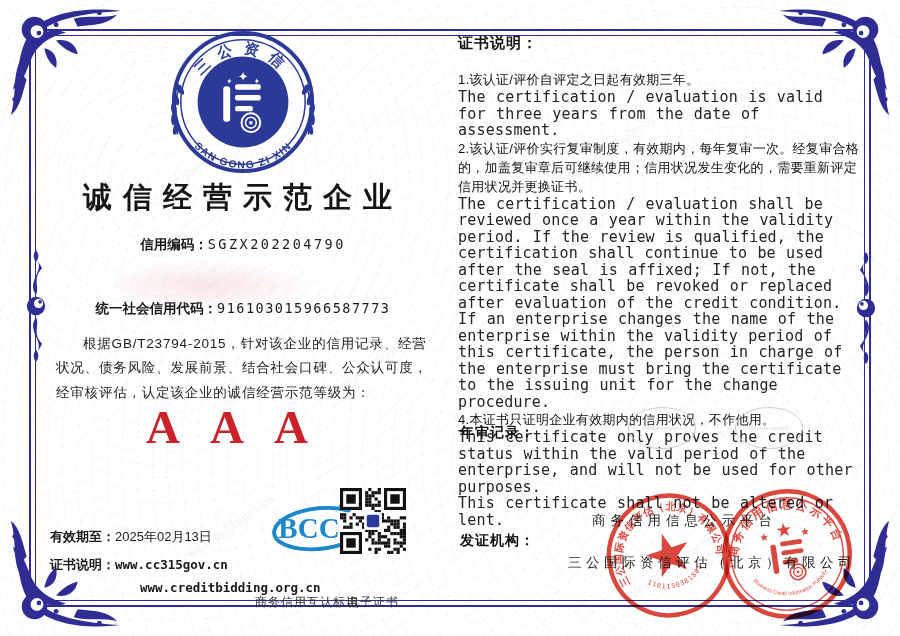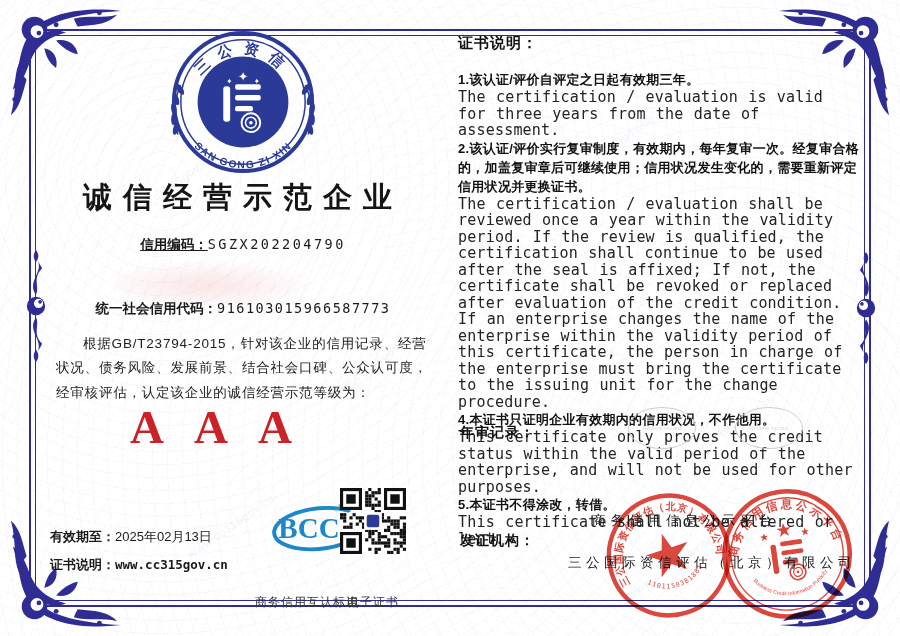--- a/index.html
+++ b/index.html
@@ -21,44 +21,44 @@
   .edge-orn{position:absolute;width:30px;height:112px;}
   .edge-orn.left{left:21px;top:250px;}
   .edge-orn.right{right:19px;top:252px;transform:scaleX(-1);}
 
   .left-col{position:absolute;left:44px;top:28px;width:398px;height:586px;}
   .logo{position:absolute;left:50%;top:0;transform:translateX(-50%);width:148px;height:148px;}
   .cert-title{position:absolute;top:150px;width:100%;text-align:center;
       font-family:"Liberation Serif",serif;font-weight:900;font-size:29px;color:#151515;
       letter-spacing:11px;margin:0;}
   .credit-line{position:absolute;top:208px;width:100%;text-align:center;font-size:13.5px;color:#1a1a1a;}
-  .credit-line .lab{font-weight:700;text-decoration:underline;}
+  .credit-line .lab{font-weight:700;}
   .credit-line .val{letter-spacing:2.5px;font-family:"DejaVu Sans Mono",monospace;margin-top:32px;}
   .smudge{position:absolute;top:232px;left:72px;width:200px;height:46px;filter:blur(2px);
       background:radial-gradient(ellipse at 45% 55%, rgba(235,130,130,.20), transparent 70%);}
   .uscc-line{position:absolute;top:272px;width:100%;text-align:center;font-size:13.5px;color:#1a1a1a;}
   .uscc-line .lab{font-weight:700;}
   .uscc-line .val{letter-spacing:1.5px;font-family:"DejaVu Sans Mono",monospace;}
   .body-par{position:absolute;top:296px;left:4px;right:4px;font-size:13.5px;line-height:1.8;
       color:#1c1c1c;text-indent:2em;letter-spacing:.8px;font-weight:500;margin:8px;}
-  .grade{position:absolute;top:372px;left:86px;font-family:"Liberation Serif",serif;
+  .grade{position:absolute;top:372px;left:102px;font-family:"Liberation Serif",serif;
       font-weight:700;font-size:47px;color:#cc2128;letter-spacing:30px;}
   .footer{position:absolute;left:0;top:462px;width:100%;height:124px;}
   .f-row{position:absolute;font-size:13px;color:#1a1a1a;white-space:nowrap;}
   .f-row .lab{font-weight:700;}
   .f-row .url{font-family:"DejaVu Sans Mono",monospace;font-weight:700;font-size:12.5px;}
   .bcc{position:absolute;left:208px;top:8px;width:112px;height:58px;}
   .mark-label{position:absolute;font-size:12px;color:#333;letter-spacing:1px;text-align:center;}
   .qr{position:absolute;left:296px;top:-2px;width:66px;height:66px;}
   .qr svg{width:66px;height:66px;}
 
   .right-col{position:absolute;left:456px;top:30px;width:404px;height:600px;}
   .notes-header{position:absolute;top:4px;left:2px;font-size:15px;font-weight:800;color:#111;margin:0;letter-spacing:1px;}
   .notes{position:absolute;top:40px;left:2px;right:0;}
-  .note-zh{font-size:13px;line-height:19px;font-weight:700;color:#111;letter-spacing:.3px;}
+  .note-zh{font-size:13px;line-height:19px;font-weight:400;color:#111;letter-spacing:.3px;}
   .note-en{font-size:15px;line-height:16.5px;color:#232323;font-family:"DejaVu Sans Mono",monospace;
       letter-spacing:.2px;word-spacing:1px;}
   .annual-label{position:absolute;top:394px;left:4px;font-size:14px;font-weight:700;color:#111;letter-spacing:1px;}
   .oval{position:absolute;width:66px;height:40px;border:1px solid #cfcfcf;border-radius:50%;
       display:flex;align-items:center;justify-content:center;}
   .oval span{font-size:9px;transform:scale(.68);color:#ddd9d9;white-space:nowrap;}
   .oval.o1{top:377px;left:172px;}
   .oval.o2{top:377px;left:279px;}
   .issuer-label{position:absolute;top:502px;left:4px;font-size:14px;font-weight:700;color:#111;letter-spacing:1px;}
   .issuer-line1{position:absolute;top:482px;left:136px;font-size:13.5px;color:#222;letter-spacing:5px;font-weight:500;white-space:nowrap;}
@@ -198,20 +198,23 @@
     <p class="body-par">根据GB/T23794-2015，针对该企业的信用记录、经营状况、债务风险、发展前景、结合社会口碑、公众认可度，经审核评估，认定该企业的诚信经营示范等级为：</p>
 
     <div class="grade">AAA</div>
 
     <div class="footer">
       <div class="f-row" style="left:6px;top:38px">
         <span class="lab">有效期至：</span><span>2025年02月13日</span>
       </div>
       <div class="f-row" style="left:6px;top:66px">
         <span class="lab">证书说明：</span><span class="url">www.cc315gov.cn</span>
+      </div>
+      <div class="f-row" style="left:96px;top:90px">
+        <span class="url">www.creditbidding.org.cn</span>
       </div>
 
       <svg class="bcc" viewBox="0 0 110 60">
         <path d="M 97,13 A 47,21 -6 1 0 90,48" fill="none" stroke="#1c87c9" stroke-width="4" stroke-linecap="round"></path>
         <text x="56" y="41" font-size="30" font-weight="bold" fill="#1c87c9" text-anchor="middle" font-family="Liberation Serif, serif">BCC</text>
         <circle cx="88" cy="8" r="1.6" fill="#5db4e2"></circle>
           <circle cx="96" cy="12" r="2.1" fill="#1c87c9"></circle>
           <circle cx="84" cy="13" r="1.2" fill="#9ccfec"></circle>
       </svg>
       <div class="mark-label" style="left:198px;top:104px;width:130px">商务信用互认标识</div>
@@ -359,21 +362,20 @@
     <h2 class="notes-header">证书说明：</h2>
 
     <div class="notes">
       <div class="note-zh">1.该认证/评价自评定之日起有效期三年。</div>
       <div class="note-en">The certification / evaluation is valid for three years from the date of assessment.</div>
       <div class="note-zh">2.该认证/评价实行复审制度，有效期内，每年复审一次。经复审合格的，加盖复审章后可继续使用；信用状况发生变化的，需要重新评定信用状况并更换证书。</div>
       <div class="note-en">The certification / evaluation shall be reviewed once a year within the validity period. If the review is qualified, the certification shall continue to be used after the seal is affixed; If not, the certificate shall be revoked or replaced after evaluation of the credit condition.</div>
       <div class="note-en">If an enterprise changes the name of the enterprise within the validity period of this certificate, the person in charge of the enterprise must bring the certificate to the issuing unit for the change procedure.</div>
       <div class="note-zh">4.本证书只证明企业有效期内的信用状况，不作他用。</div>
       <div class="note-en">This certificate only proves the credit status within the valid period of the enterprise, and will not be used for other purposes.</div>
-      <div class="note-zh">5.本证书不得涂改，转借。</div>
       <div class="note-en">This certificate shall not be altered or lent.</div>
     </div>
 
     <div class="annual-label">年审记录：</div>
     <div class="oval o1">
         <span>Review record</span>
       </div>
     <div class="oval o2">
         <span>Review record</span>
       </div>

